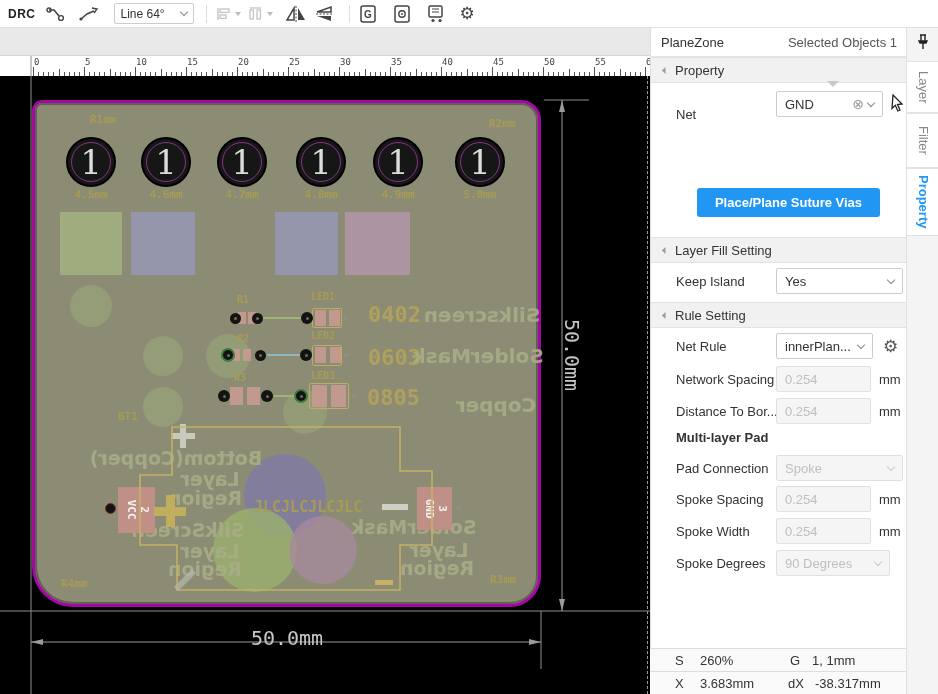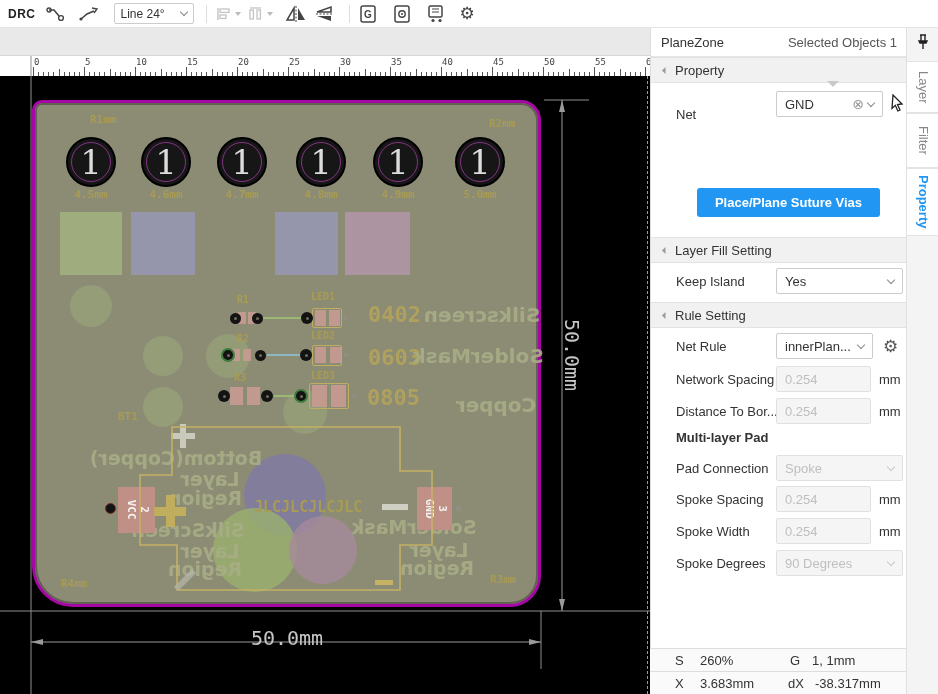--- a/index.html
+++ b/index.html
@@ -110,21 +110,21 @@
       </svg>
   </span>
   <span class="tb-item" style="margin-left:6px;">
     <svg width="22" height="18" viewBox="0 0 22 18">
         <path d="M3 14 L9 9 L16 6" fill="none" stroke="#444" stroke-width="1.6"></path>
         <path d="M14 3 L19 4 L16 8" fill="none" stroke="#444" stroke-width="1.4"></path>
         <circle cx="3" cy="14" r="1.6" fill="#444"></circle>
       </svg>
   </span>
   <span id="line-mode" style="margin-left:8px;">
-    <span>Line 24°</span>
+    <span>Line 64°</span>
     <span class="chev"></span>
   </span>
   <span class="tb-divider"></span>
   <span class="tb-item tb-drop">
     <svg width="18" height="16" viewBox="0 0 18 16">
         <path d="M3 2 V14" stroke="#c4c4c4" stroke-width="1.4"></path>
         <rect x="5" y="3" width="9" height="3.4" fill="none" stroke="#c4c4c4" stroke-width="1.3"></rect>
         <rect x="5" y="9" width="6" height="3.4" fill="none" stroke="#c4c4c4" stroke-width="1.3"></rect>
       </svg>
     <span class="tri-down"></span>
@@ -552,21 +552,21 @@
   </div>
   <span class="mm" style="left:228px; top:464px;">mm</span>
 
   <span class="row-label" style="top:496px;">Spoke Width</span>
   <div class="inp disabled" style="left:125px; top:490px; width:95px;">
     <span>0.254</span>
   </div>
   <span class="mm" style="left:228px; top:496px;">mm</span>
 
   <span class="row-label" style="top:528px;">Spoke Degrees</span>
-  <div class="sel disabled" style="left:125px; top:522px; width:127px;">
+  <div class="sel disabled" style="left:125px; top:522px; width:114px;">
     <span class="grow">90 Degrees</span>
     <span class="chev" style="border-color:#c9c9c9;"></span>
   </div>
 </div>
 
 <div class="status-row" style="top:648px;">
   <span style="left:25px;">S</span>
   <span style="left:50px;">260%</span>
   <span style="left:140px;">G</span>
   <span style="left:162px;">1, 1mm</span>

